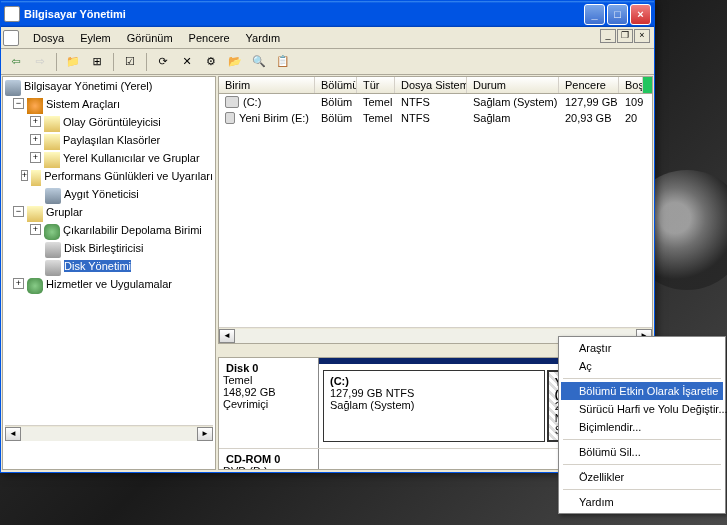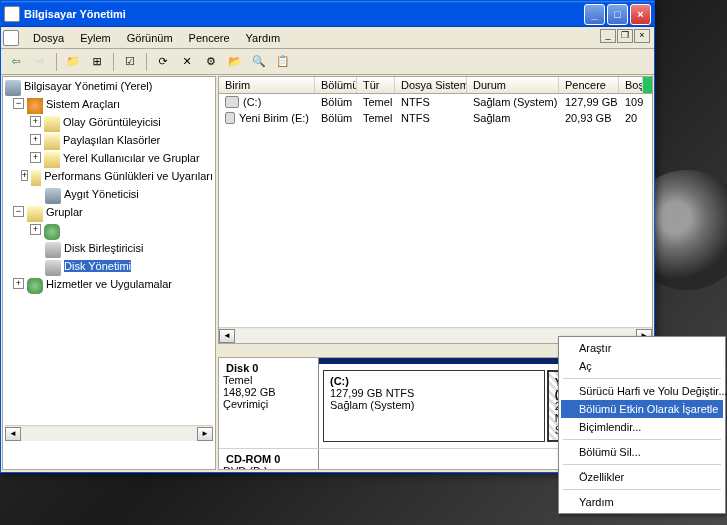--- a/index.html
+++ b/index.html
@@ -159,20 +159,21 @@
       <div class="tree-node">
           <span class="spacer" style="width:8px"></span>
           <span class="exp">−</span>
           <span class="nicon ic-folder"></span>
           <span class="label">Gruplar</span>
         </div>
       <div class="tree-node">
           <span class="spacer" style="width:25px"></span>
           <span class="exp">+</span>
           <span class="nicon ic-gear"></span>
+          <span class="label">Çıkarılabilir Depolama Birimi</span>
         </div>
       <div class="tree-node">
           <span class="spacer" style="width:40px"></span>
           <span class="nicon ic-disk"></span>
           <span class="label">Disk Birleştiricisi</span>
         </div>
       <div class="tree-node selected">
           <span class="spacer" style="width:40px"></span>
           <span class="nicon ic-disk"></span>
           <span class="label">Disk Yönetimi</span>
@@ -281,22 +282,22 @@
         </div>
       </div>
     </div>
   </div>
 </div>
 
 <div class="context-menu">
   <div class="ci">Araştır</div>
   <div class="ci">Aç</div>
   <div class="csep"></div>
+  <div class="ci highlight">Bölümü Etkin Olarak İşaretle</div>
   <div class="ci">Sürücü Harfi ve Yolu Değiştir...</div>
-  <div class="ci highlight">Bölümü Etkin Olarak İşaretle</div>
   <div class="ci">Biçimlendir...</div>
   <div class="csep"></div>
   <div class="ci">Bölümü Sil...</div>
   <div class="csep"></div>
   <div class="ci">Özellikler</div>
   <div class="csep"></div>
   <div class="ci">Yardım</div>
 </div>
 
 </body></html>

